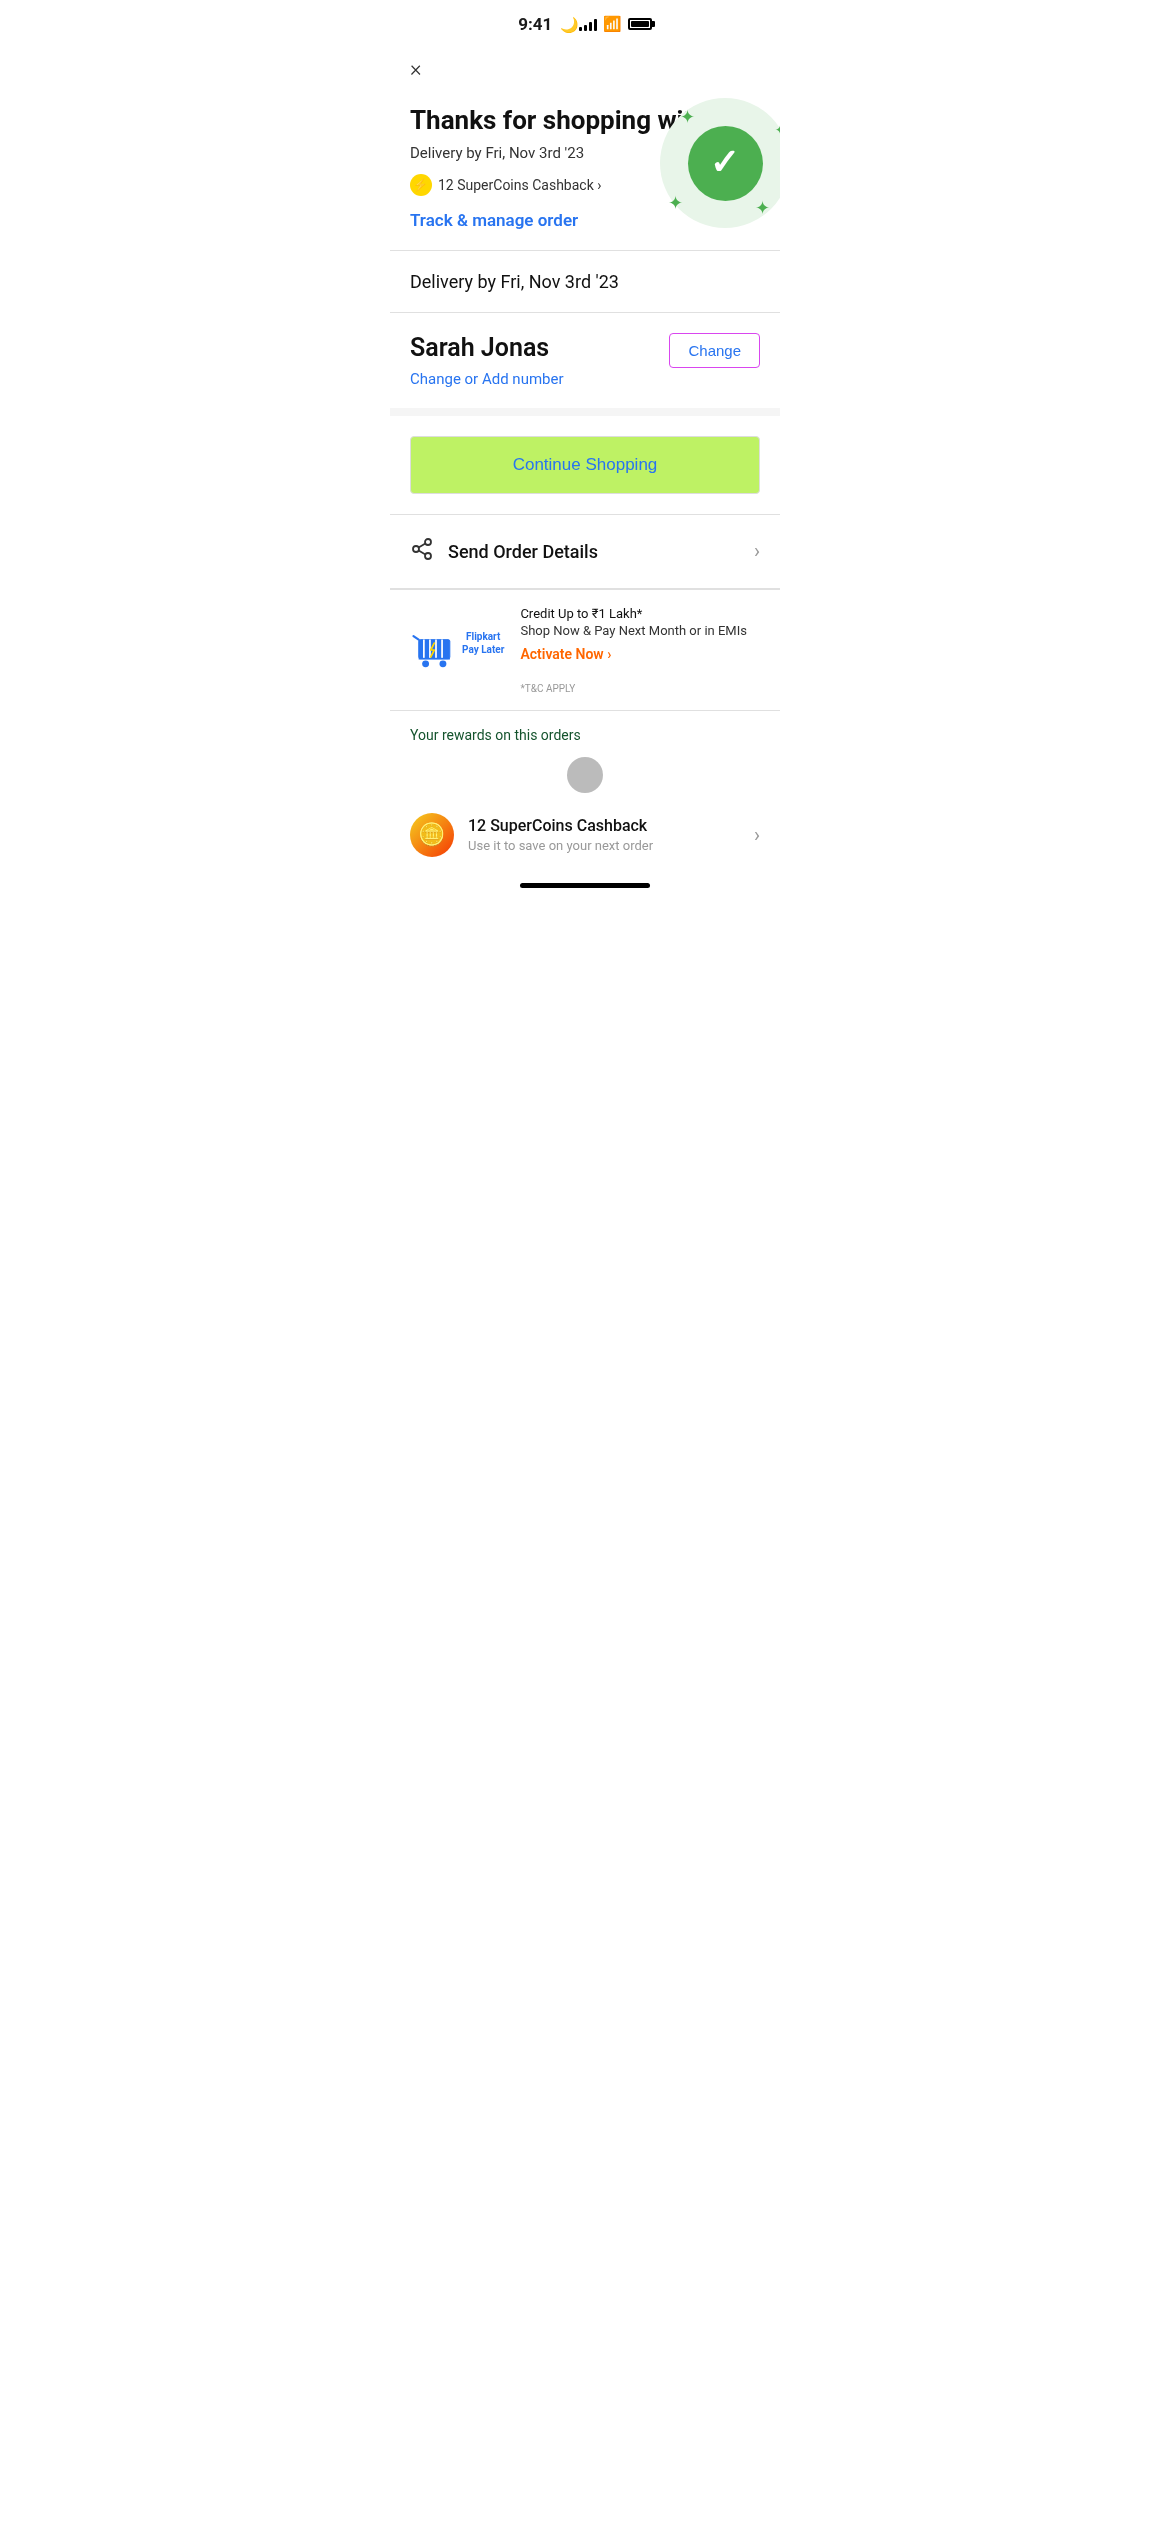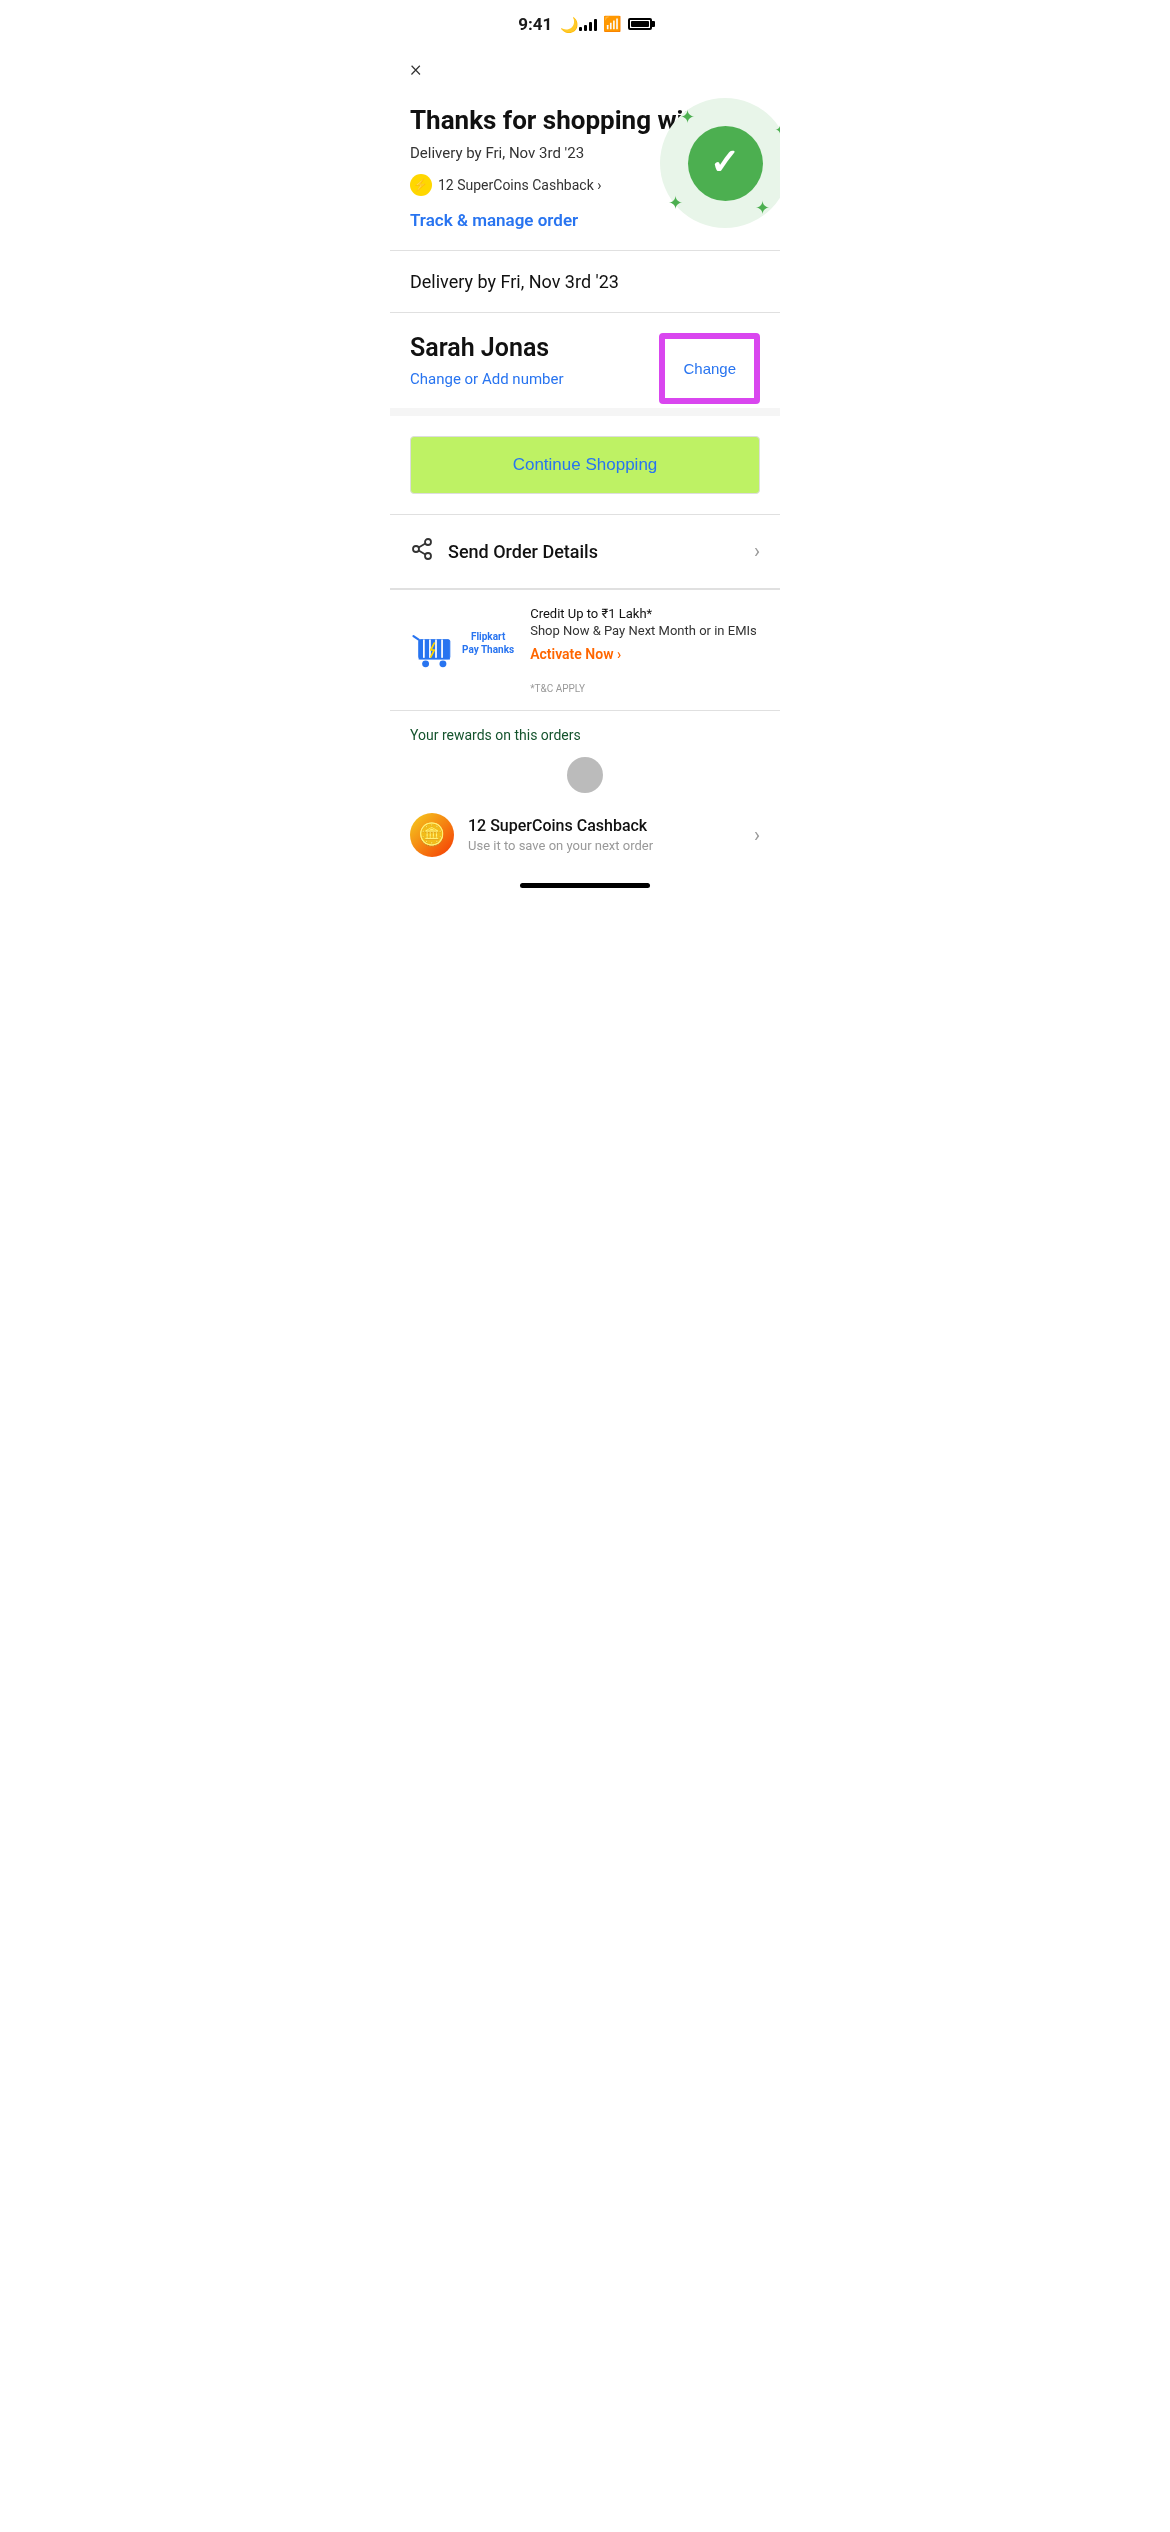--- a/index.html
+++ b/index.html
@@ -210,23 +210,23 @@
     }
     .address-details {
       font-size: 15px;
       color: #333;
       line-height: 1.6;
     }
     .change-btn {
       position: absolute;
       right: 20px;
       top: 20px;
-      border: 6px solid #d946ef;
+      border: 1px solid #d946ef;
       border-radius: 4px;
-      padding: 21px 18px;
+      padding: 8px 18px;
       color: #2874f0;
       font-size: 15px;
       background: white;
       cursor: pointer;
     }
     .change-number-link {
       color: #2874f0;
       font-size: 15px;
       cursor: pointer;
       margin-top: 6px;
@@ -508,21 +508,21 @@
 
       <line x1="10" y1="32" x2="46" y2="32" stroke="#2874f0" stroke-width="2"></line>
 
       <circle cx="18" cy="38" r="4" fill="#2874f0"></circle>
       <circle cx="38" cy="38" r="4" fill="#2874f0"></circle>
 
       <path d="M28 14 L24 22 L28 22 L24 30" stroke="#FFD700" stroke-width="2" stroke-linecap="round" stroke-linejoin="round"></path>
     </svg>
     <div class="flipkart-pay-later-text">
       <span>Flipkart</span><br>
-      <span>Pay Thanks</span>
+      <span>Pay Later</span>
     </div>
   </div>
   <div class="pay-later-content">
     <p class="pay-later-title">Credit Up to ₹1 Lakh*</p>
     <p class="pay-later-subtitle">Shop Now &amp; Pay Next Month or in EMIs</p>
     <span class="activate-link">Activate Now  ›</span>
     <span class="tnc-text">*T&amp;C APPLY</span>
   </div>
 </div>
 

